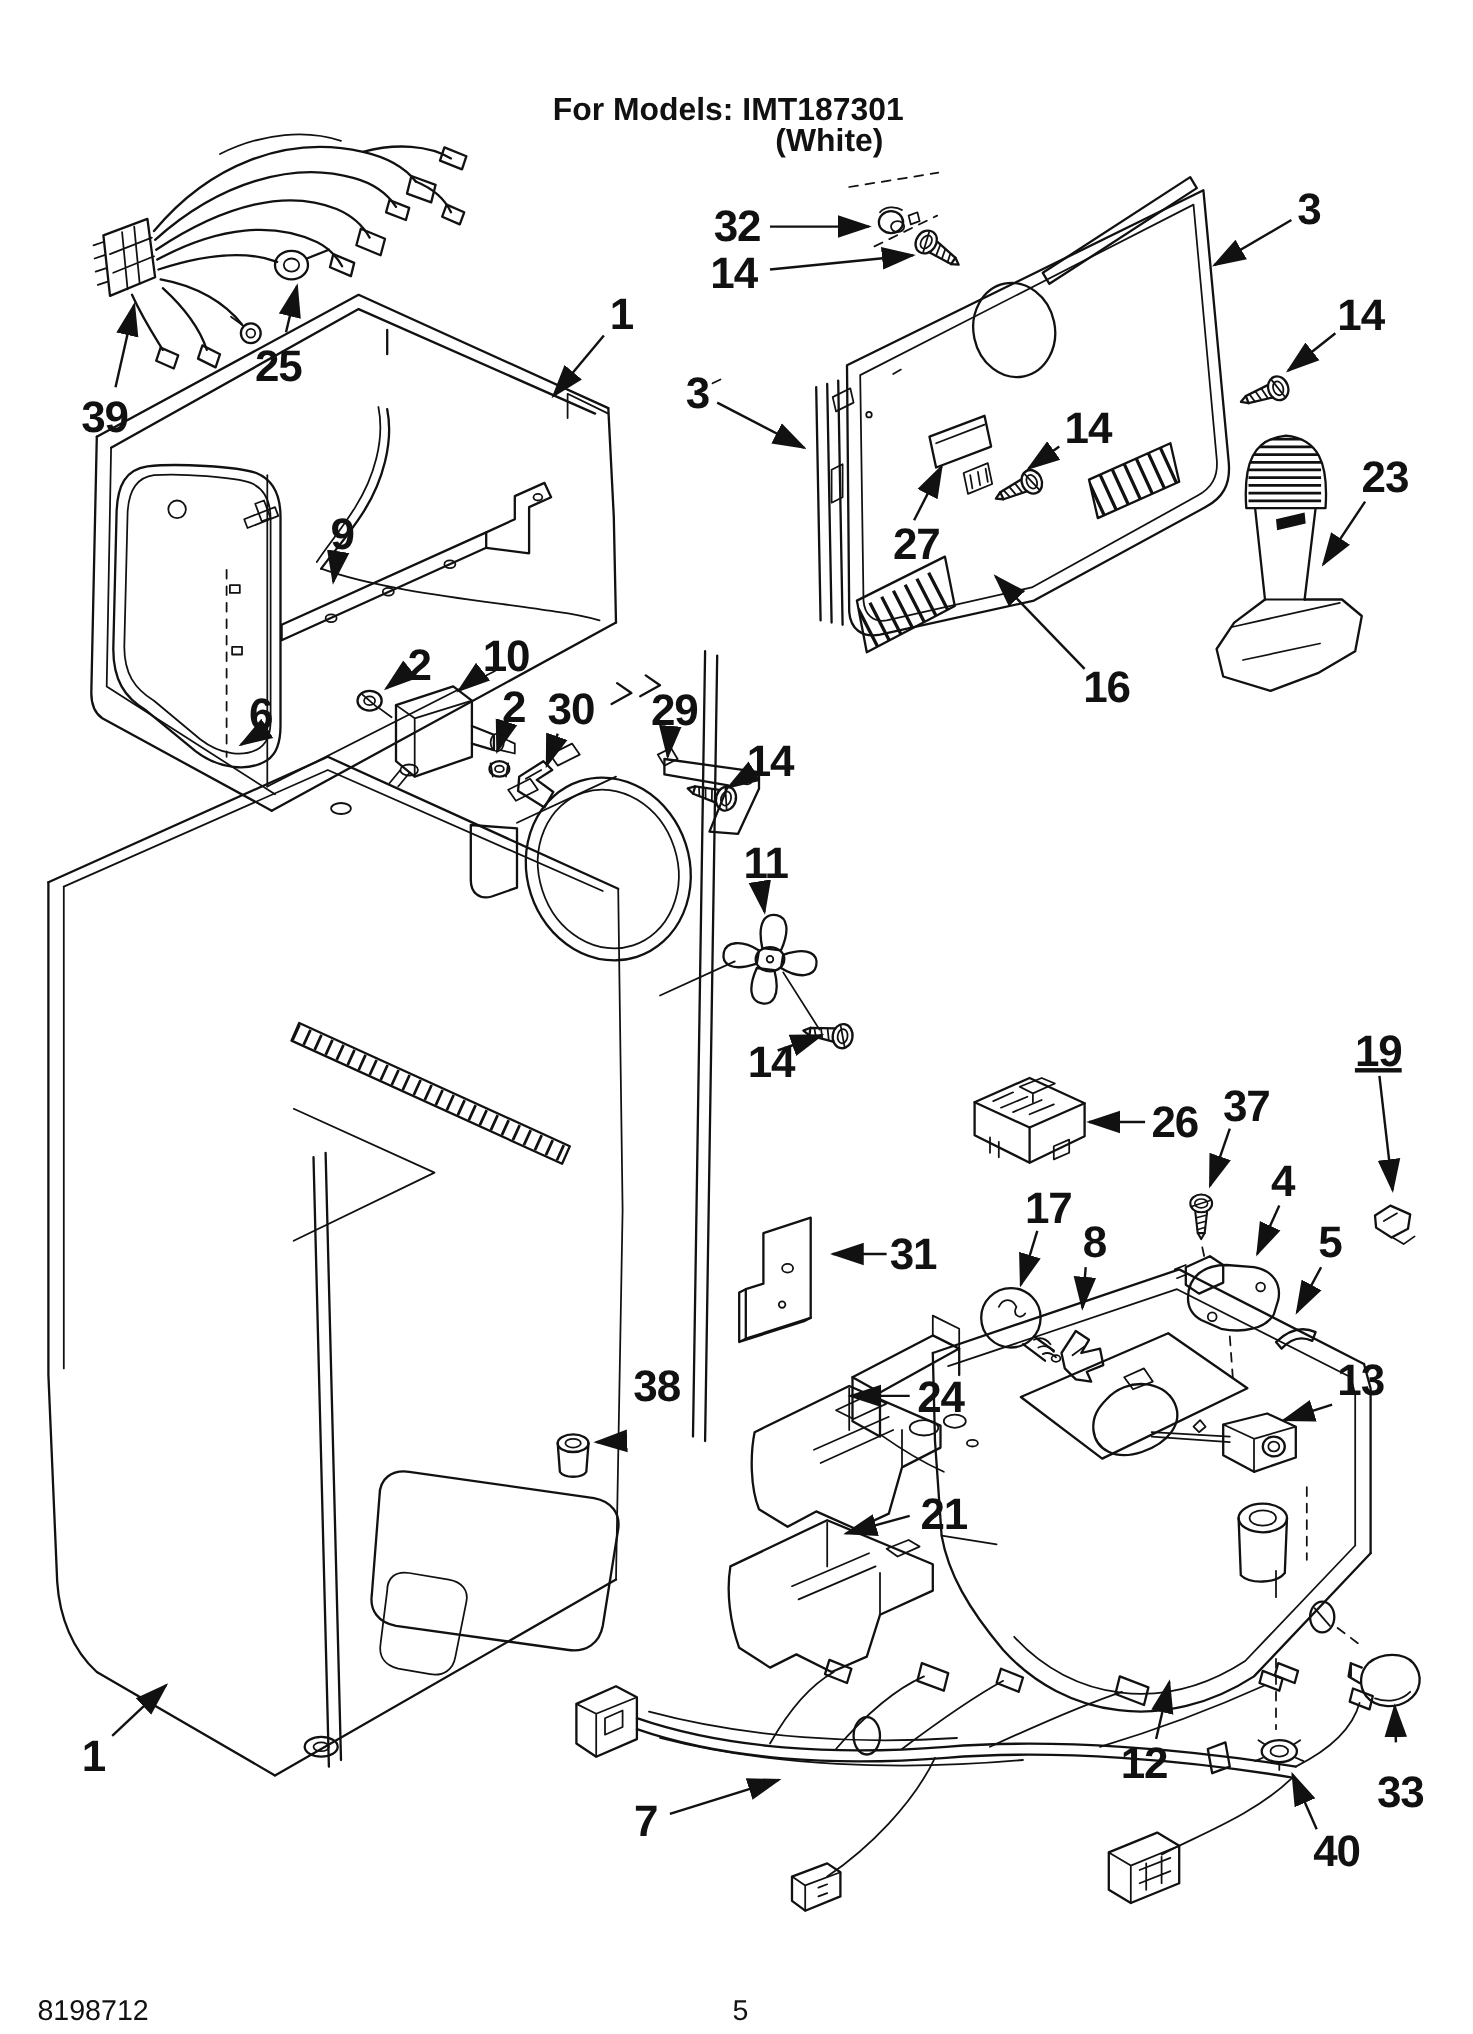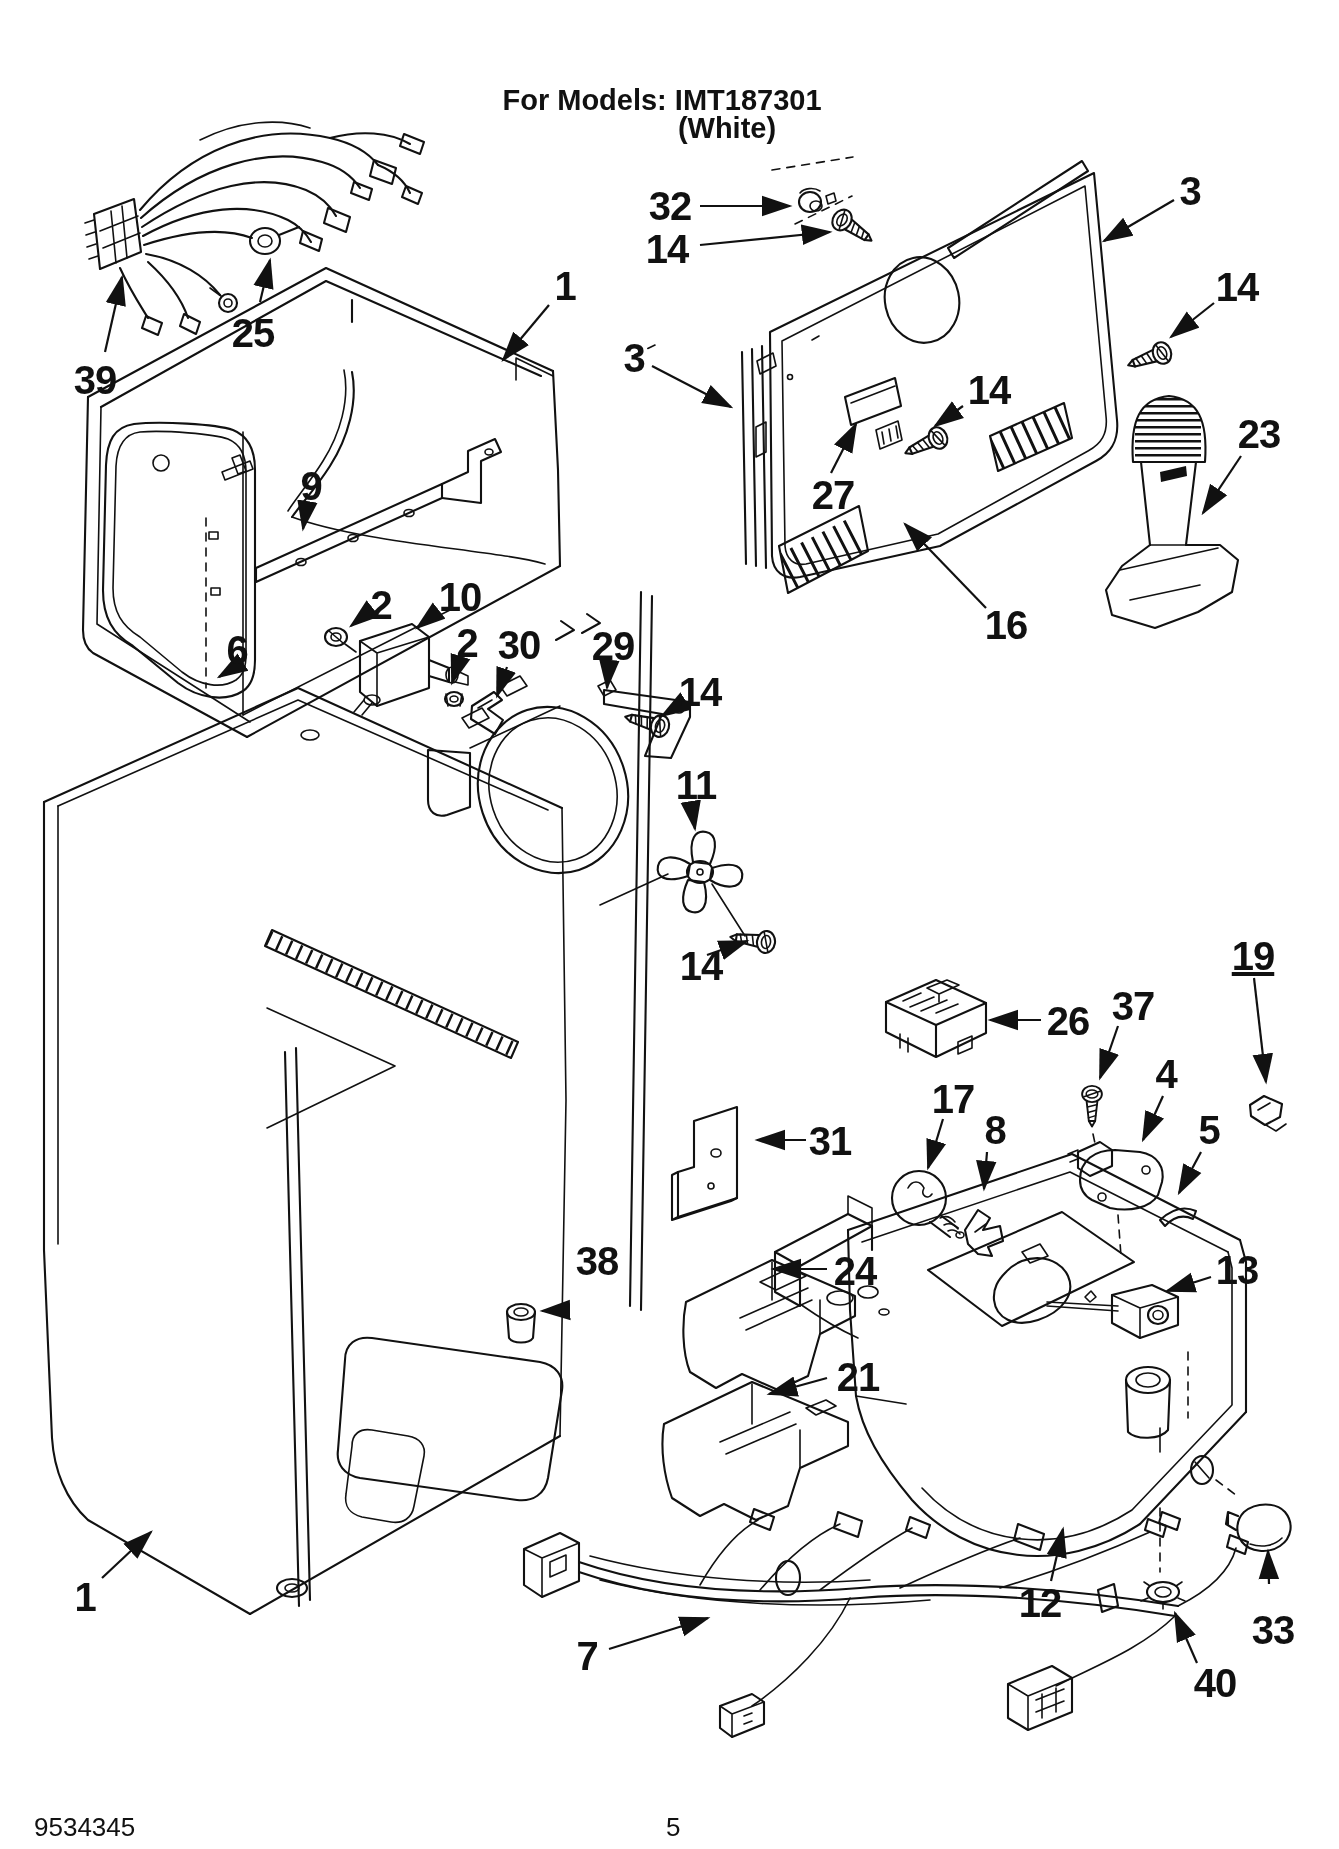--- a/index.html
+++ b/index.html
@@ -3,21 +3,21 @@
 <meta charset="utf-8">
 <style>
   html,body{margin:0;padding:0;background:#ffffff;}
   .page{
     position:relative;width:1339px;height:1849px;background:#fff;
     font-family:"Liberation Sans",sans-serif;color:#111;overflow:hidden;
   }
   .hline{position:absolute;transform:translateX(-50%);white-space:nowrap;font-weight:bold;color:#111;}
   #title-line{font-size:46px;letter-spacing:1px;}
   #models-line{font-size:29px;}
-  #finish-line{font-size:29px;}
+  #finish-line{font-size:29px;margin-left:27px;}
   .footnum{position:absolute;font-size:26px;color:#111;white-space:nowrap;}
   .callout{
     position:absolute;transform:translate(-50%,-50%);
     font-weight:bold;font-size:40px;line-height:1;color:#111;letter-spacing:-1px;
     white-space:nowrap;
   }
   svg.art{position:absolute;left:0;top:0;}
   svg.art *{vector-effect:none;}
   .ink{stroke:#111;fill:none;stroke-width:2.1;stroke-linecap:round;stroke-linejoin:round;}
   .thin{stroke-width:1.6;}
@@ -420,26 +420,26 @@
       <div class="callout" style="left: 696px; top: 785px;">11</div>
       <div class="callout" style="left: 701px; top: 966px;">14</div>
       <div class="callout" style="left: 1068px; top: 1021px;">26</div>
       <div class="callout" style="left: 1133px; top: 1006px;">37</div>
       <div class="callout" style="left: 1253px; top: 956px; text-decoration: underline;">19</div>
       <div class="callout" style="left: 1166px; top: 1074px;">4</div>
       <div class="callout" style="left: 1209px; top: 1130px;">5</div>
       <div class="callout" style="left: 995px; top: 1130px;">8</div>
       <div class="callout" style="left: 953px; top: 1099px;">17</div>
       <div class="callout" style="left: 830px; top: 1141px;">31</div>
-      <div class="callout" style="left: 1237px; top: 1255px; margin-top: 15px;">13</div>
+      <div class="callout" style="left: 1237px; top: 1255px;">13</div>
       <div class="callout" style="left: 855px; top: 1271px;">24</div>
       <div class="callout" style="left: 597px; top: 1261px;">38</div>
       <div class="callout" style="left: 858px; top: 1377px;">21</div>
       <div class="callout" style="left: 1040px; top: 1603px;">12</div>
       <div class="callout" style="left: 1273px; top: 1630px;">33</div>
       <div class="callout" style="left: 1215px; top: 1683px;">40</div>
       <div class="callout" style="left: 587px; top: 1656px;">7</div>
       <div class="callout" style="left: 85px; top: 1597px;">1</div>
     </div>
 
-  <div class="footnum" style="left:34px;top:1812px;">9534345</div>
+  <div class="footnum" style="left:34px;top:1812px;">8198712</div>
   <div class="footnum" style="left:666px;top:1812px;">5</div>
 </div>
 
 </body></html>

